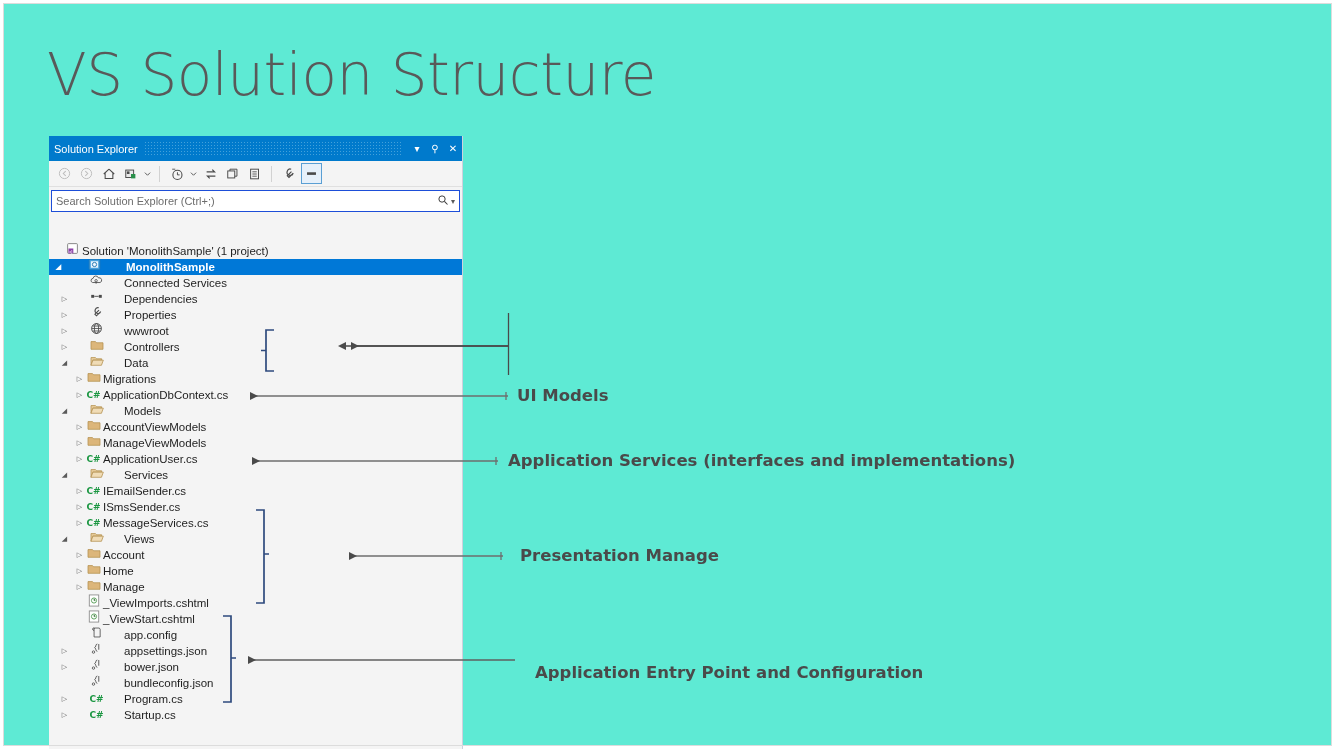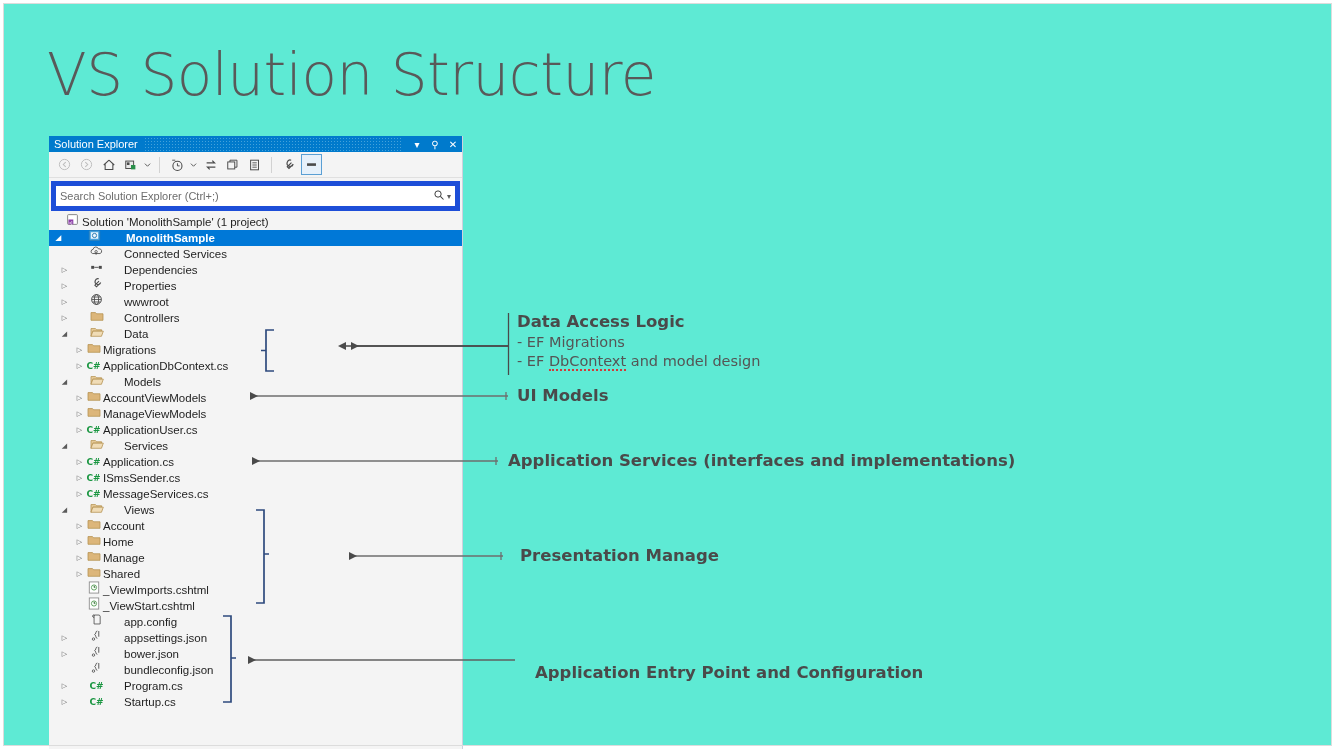--- a/index.html
+++ b/index.html
@@ -37,21 +37,21 @@
   }
 
   
   #solution-explorer{
     position:absolute;left:46px;top:133px;width:414px;height:613px;
     background:#f4f4f4;
     border-right:1px solid #cfd0dd;
     box-sizing:border-box;
   }
   .se-titlebar{
-    height:16px;background:#007acc;color:#ffffff;
+    height:25px;background:#007acc;color:#ffffff;
     display:flex;align-items:center;
     font-size:11px;padding-left:5px;
     position:relative;
   }
   .se-titlebar .title-text{white-space:nowrap;}
   .se-dots{
     flex:1;height:17px;margin:0 6px;
     background-image:radial-gradient(#4fa8de 0.8px, transparent 0.9px);
     background-size:3px 3px;
     background-position:0 4px;
@@ -71,35 +71,36 @@
     width:19px;height:19px;display:flex;align-items:center;justify-content:center;
     color:#5a5a5a;font-size:13px;line-height:1;
   }
   .tbi.dim{color:#b8b8b8;}
   .tbi.small{width:9px;font-size:8px;color:#5a5a5a;}
   .tb-sep{width:1px;height:16px;background:#d2d2d2;margin:0 4px;}
   .tbi.boxed{border:1px solid #5a9fd4;background:#e6f0fa;}
 
   .se-search{
     height:20px;margin:3px 2px 0 2px;
-    background:#ffffff;border:5px solid #1d4ed8;
+    background:#ffffff;border:1px solid #1d4ed8;
     display:flex;align-items:center;
     font-size:11px;color:#6d6d6d;
     padding-left:4px;
   }
   .se-search .ph{flex:1;}
   .se-search .mag{color:#3a3a3a;font-size:11px;padding-right:2px;}
   .se-search .cav{color:#5a5a5a;font-size:8px;padding-right:4px;}
 
   .se-tree{
     position:relative;
     background:#f4f4f4;
     padding-top:3px;
     font-size:11.5px;
     color:#1e1e1e;
+    margin-top:28px;
   }
   .row{
     height:16px;display:flex;align-items:center;
     white-space:nowrap;line-height:16px;
   }
   .row.sel{background:#0078d7;color:#ffffff;font-weight:bold;gap:22px;}
   .expander{
     width:11px;text-align:center;font-size:7px;color:#5a5a5a;flex:none;
   }
   .row.sel .expander{color:#ffffff;}
@@ -346,21 +347,21 @@
           <span class="expander">◢</span>
           <span class="ico"><svg width="14" height="12" viewBox="0 0 16 14">
               <path d="M1 3 H6.2 L7.6 4.4 H13.4 V6 H3.2 L1 12 Z" fill="#e8cd9b" stroke="#b3914f" stroke-width="0.9"></path>
               <path d="M3.2 6 H15.4 L13.2 12 H1 Z" fill="#f0dcb6" stroke="#b3914f" stroke-width="0.9"></path>
             </svg></span>
           <span class="lbl">Services</span>
         </div>
         <div class="row d2">
           <span class="expander">▷</span>
           <span class="ico"><span class="cs">C#</span></span>
-          <span class="lbl">Application.cs</span>
+          <span class="lbl">IEmailSender.cs</span>
         </div>
         <div class="row d2">
           <span class="expander">▷</span>
           <span class="ico"><span class="cs">C#</span></span>
           <span class="lbl">ISmsSender.cs</span>
         </div>
         <div class="row d2">
           <span class="expander">▷</span>
           <span class="ico"><span class="cs">C#</span></span>
           <span class="lbl">MessageServices.cs</span>
@@ -386,27 +387,20 @@
               <path d="M1 3 H6.2 L7.6 4.4 H15 V12 H1 Z" fill="#dcb67a" stroke="#b3914f" stroke-width="0.9"></path>
             </svg></span>
           <span class="lbl">Home</span>
         </div>
         <div class="row d2">
           <span class="expander">▷</span>
           <span class="ico"><svg width="14" height="12" viewBox="0 0 16 14">
               <path d="M1 3 H6.2 L7.6 4.4 H15 V12 H1 Z" fill="#dcb67a" stroke="#b3914f" stroke-width="0.9"></path>
             </svg></span>
           <span class="lbl">Manage</span>
-        </div>
-        <div class="row d2">
-          <span class="expander">▷</span>
-          <span class="ico"><svg width="14" height="12" viewBox="0 0 16 14">
-              <path d="M1 3 H6.2 L7.6 4.4 H15 V12 H1 Z" fill="#dcb67a" stroke="#b3914f" stroke-width="0.9"></path>
-            </svg></span>
-          <span class="lbl">Shared</span>
         </div>
         <div class="row d2">
           <span class="expander"></span>
           <span class="ico"><svg width="12" height="13" viewBox="0 0 14 15">
               <rect x="1.5" y="1" width="11" height="13" fill="#ffffff" stroke="#8a8a8a" stroke-width="1"></rect>
               <circle cx="7" cy="7.5" r="3" fill="none" stroke="#5aa05a" stroke-width="1.1"></circle>
               <path d="M7 5.6 V7.6 H8.6" stroke="#5aa05a" stroke-width="0.9"></path>
             </svg></span>
           <span class="lbl">_ViewImports.cshtml</span>
         </div>
@@ -496,27 +490,20 @@
     <path d="M500,553 L346,553" stroke="#6e6e6e" stroke-width="1.4" fill="none" marker-end="url(#ah)"></path>
     <path d="M498,549 L498,557" stroke="#6e6e6e" stroke-width="1.3" fill="none"></path>
 
     <g stroke="#2e4a7d" stroke-width="1.7" fill="none">
       <path d="M220,613 L228,613 L228,655 L233,655 L228,655 L228,699 L220,699"></path>
     </g>
 
     <path d="M512,657 L245,657" stroke="#5f5f5f" stroke-width="1.4" fill="none" marker-end="url(#ah)"></path>
   </svg>
 
-  <div class="callout" style="left:514px;top:309px;">
-    <div class="hd">Data Access Logic</div>
-    <div class="sub">- EF Migrations</div>
-    <div class="sub">
-      <span>- EF </span><span class="misspell">DbContext</span><span> and model design</span>
-    </div>
-  </div>
 
   <div class="callout" style="left:514px;top:383px;">
     <div class="hd">UI Models</div>
   </div>
 
   <div class="callout" style="left:505px;top:448px;">
     <div class="hd">Application Services (interfaces and implementations)</div>
   </div>
 
   <div class="callout" style="left:517px;top:543px;">

